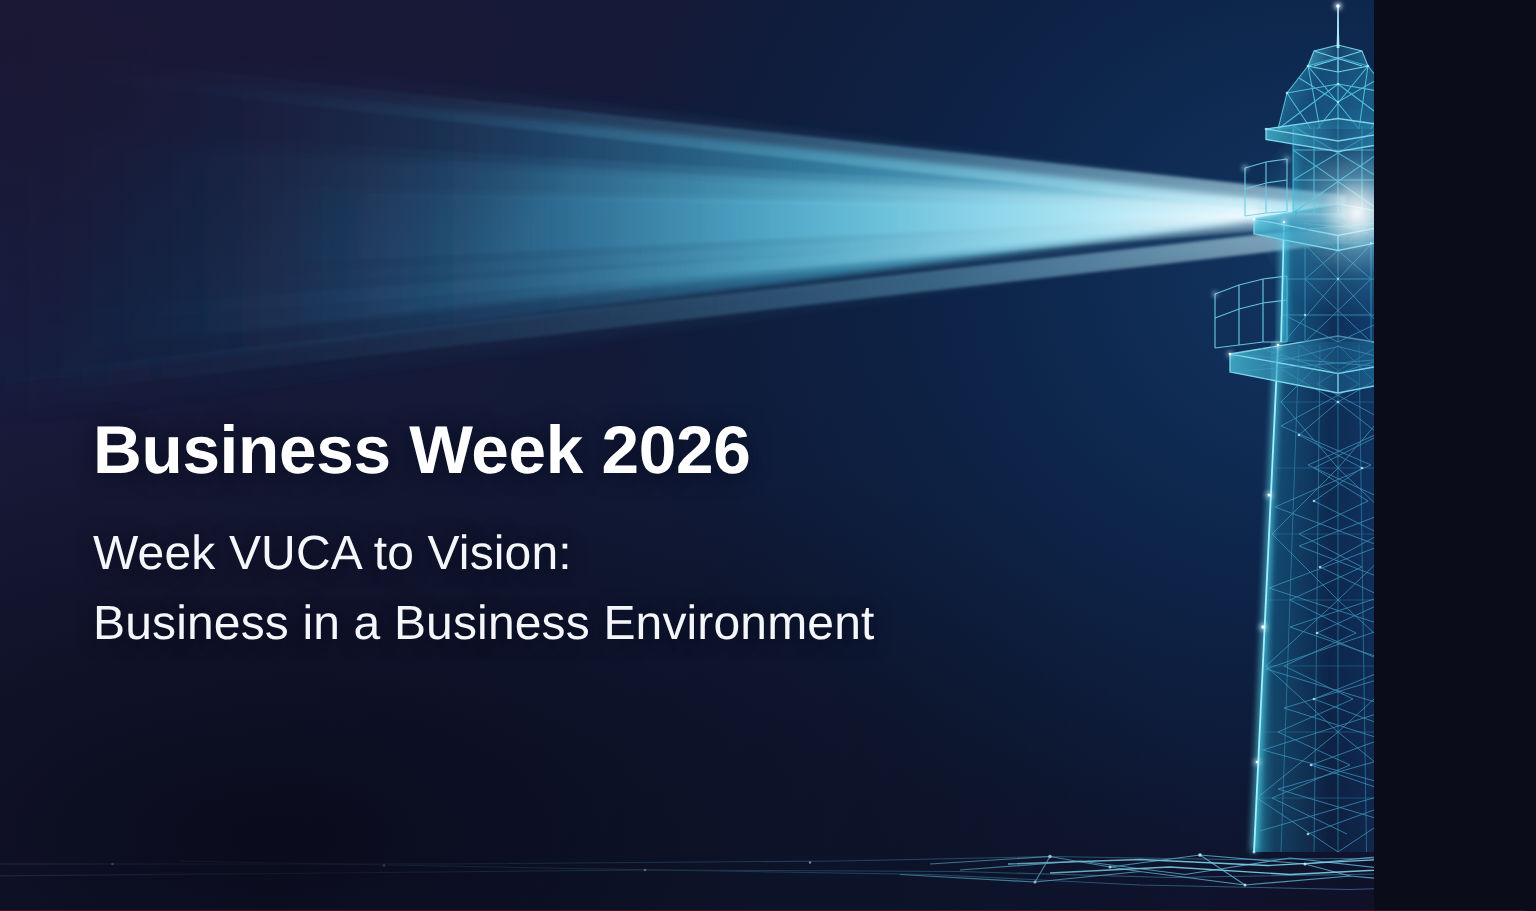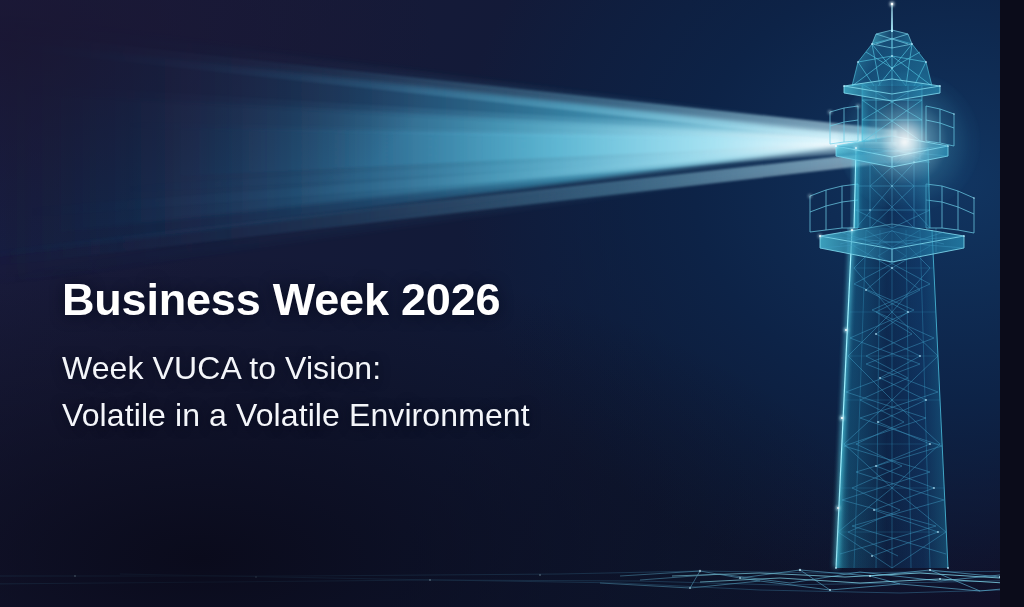--- a/index.html
+++ b/index.html
@@ -2,21 +2,21 @@
 <html><head>
 <meta charset="utf-8">
 <style>
   html, body {
     margin: 0;
     padding: 0;
     background: #0b0c1a;
   }
   #banner {
     position: relative;
-    width: 1000px;
+    width: 916px;
     height: 607px;
     overflow: hidden;
     font-family: "Liberation Sans", sans-serif;
     background: #b91c1c;
   }
 
   
   .bg-base {
     position: absolute;
     inset: 0;
@@ -458,17 +458,17 @@
   </svg>
 
   <div class="lamp-glow"></div>
 
   <div class="bg-vignette"></div>
 
   <div class="text-block">
     <h1 class="headline">Business Week 2026</h1>
     <div class="subtitle">
       <span class="ln">Week VUCA to Vision:</span>
-      <span class="ln">Volatile in a Volatile Environment</span>
+      <span class="ln">Business in a Business Environment</span>
     </div>
   </div>
 
 </div>
 
 </body></html>

